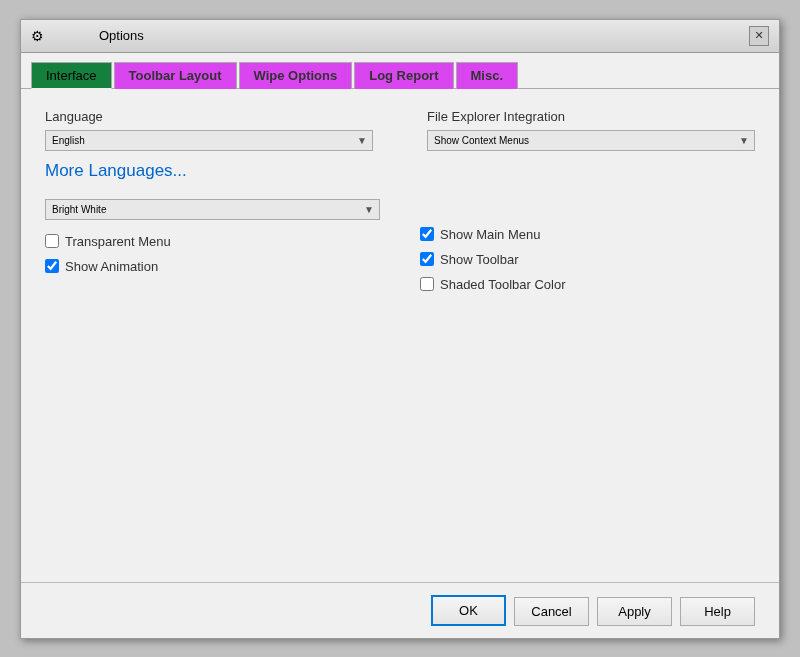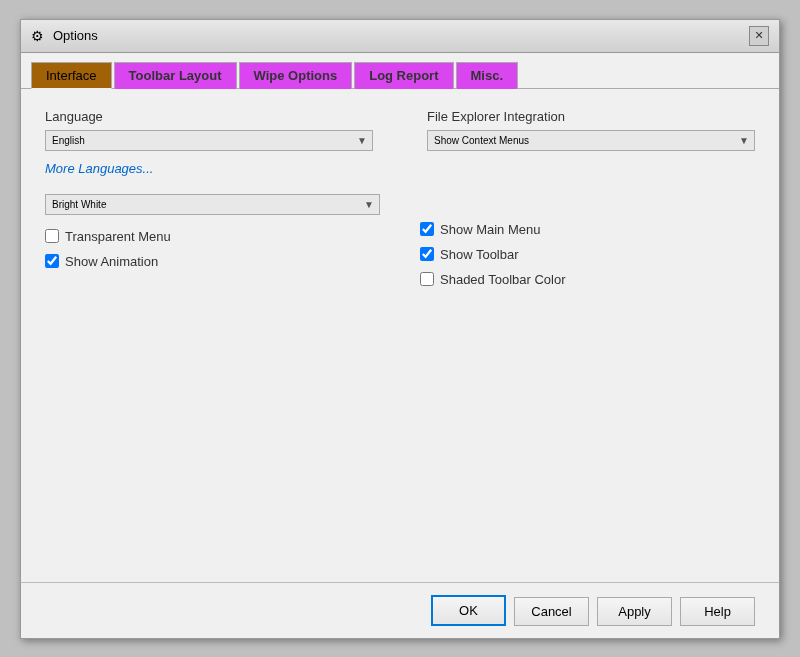--- a/index.html
+++ b/index.html
@@ -39,20 +39,21 @@
     }
     .title-icon {
       width: 16px;
       height: 16px;
       font-size: 14px;
     }
     .title-text {
       font-size: 13px;
       font-weight: normal;
       color: #000;
+      margin-left: 46px;
     }
     .close-btn {
       width: 20px;
       height: 20px;
       background: #d0d0d0;
       border: 1px solid #888;
       cursor: pointer;
       display: flex;
       align-items: center;
       justify-content: center;
@@ -73,21 +74,21 @@
       background: #d946ef;
       cursor: pointer;
       border-bottom: none;
       font-size: 13px;
       color: #333;
       position: relative;
       bottom: -1px;
       font-weight: bold;
     }
     .tab.active {
-      background: #a16207;
+      background: #15803d;
       border-bottom: 1px solid #f0f0f0;
       color: #000;
       font-weight: normal;
       z-index: 1;
     }
 
     .content {
       padding: 20px 24px;
       flex: 1;
       display: flex;
@@ -127,25 +128,24 @@
       right: 6px;
       top: 50%;
       transform: translateY(-50%);
       pointer-events: none;
       font-size: 10px;
       color: #555;
     }
     .more-languages {
       color: #0066cc;
       text-decoration: none;
-      font-size: 13px;
+      font-size: 17px;
       margin-top: 10px;
       display: inline-block;
       cursor: pointer;
-      font-style: italic;
     }
 
     .checkbox-row {
       display: flex;
       align-items: center;
       gap: 6px;
       margin-bottom: 10px;
       font-size: 13px;
       color: #333;
       cursor: pointer;

